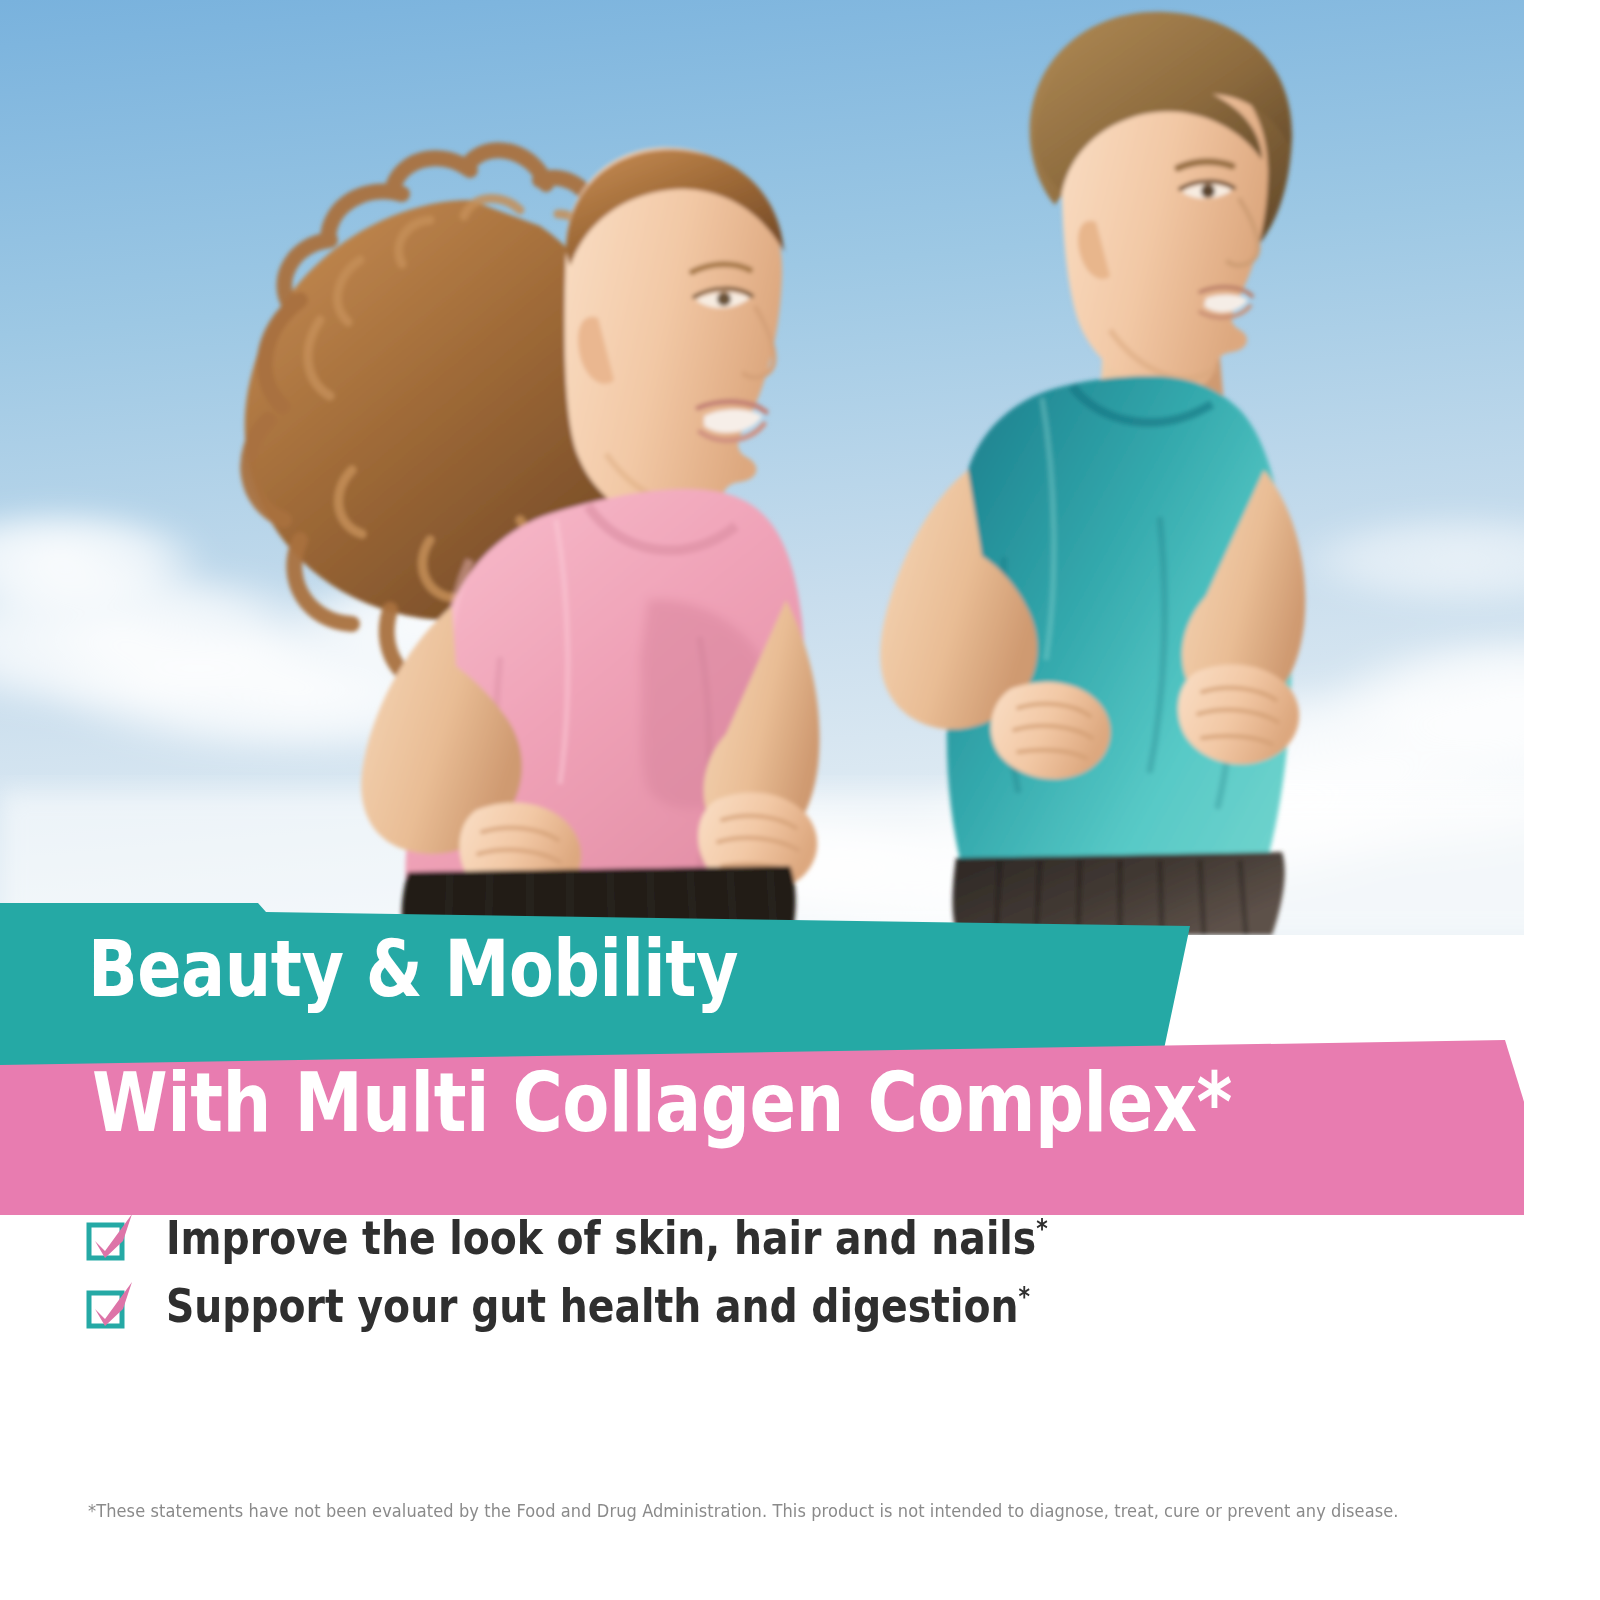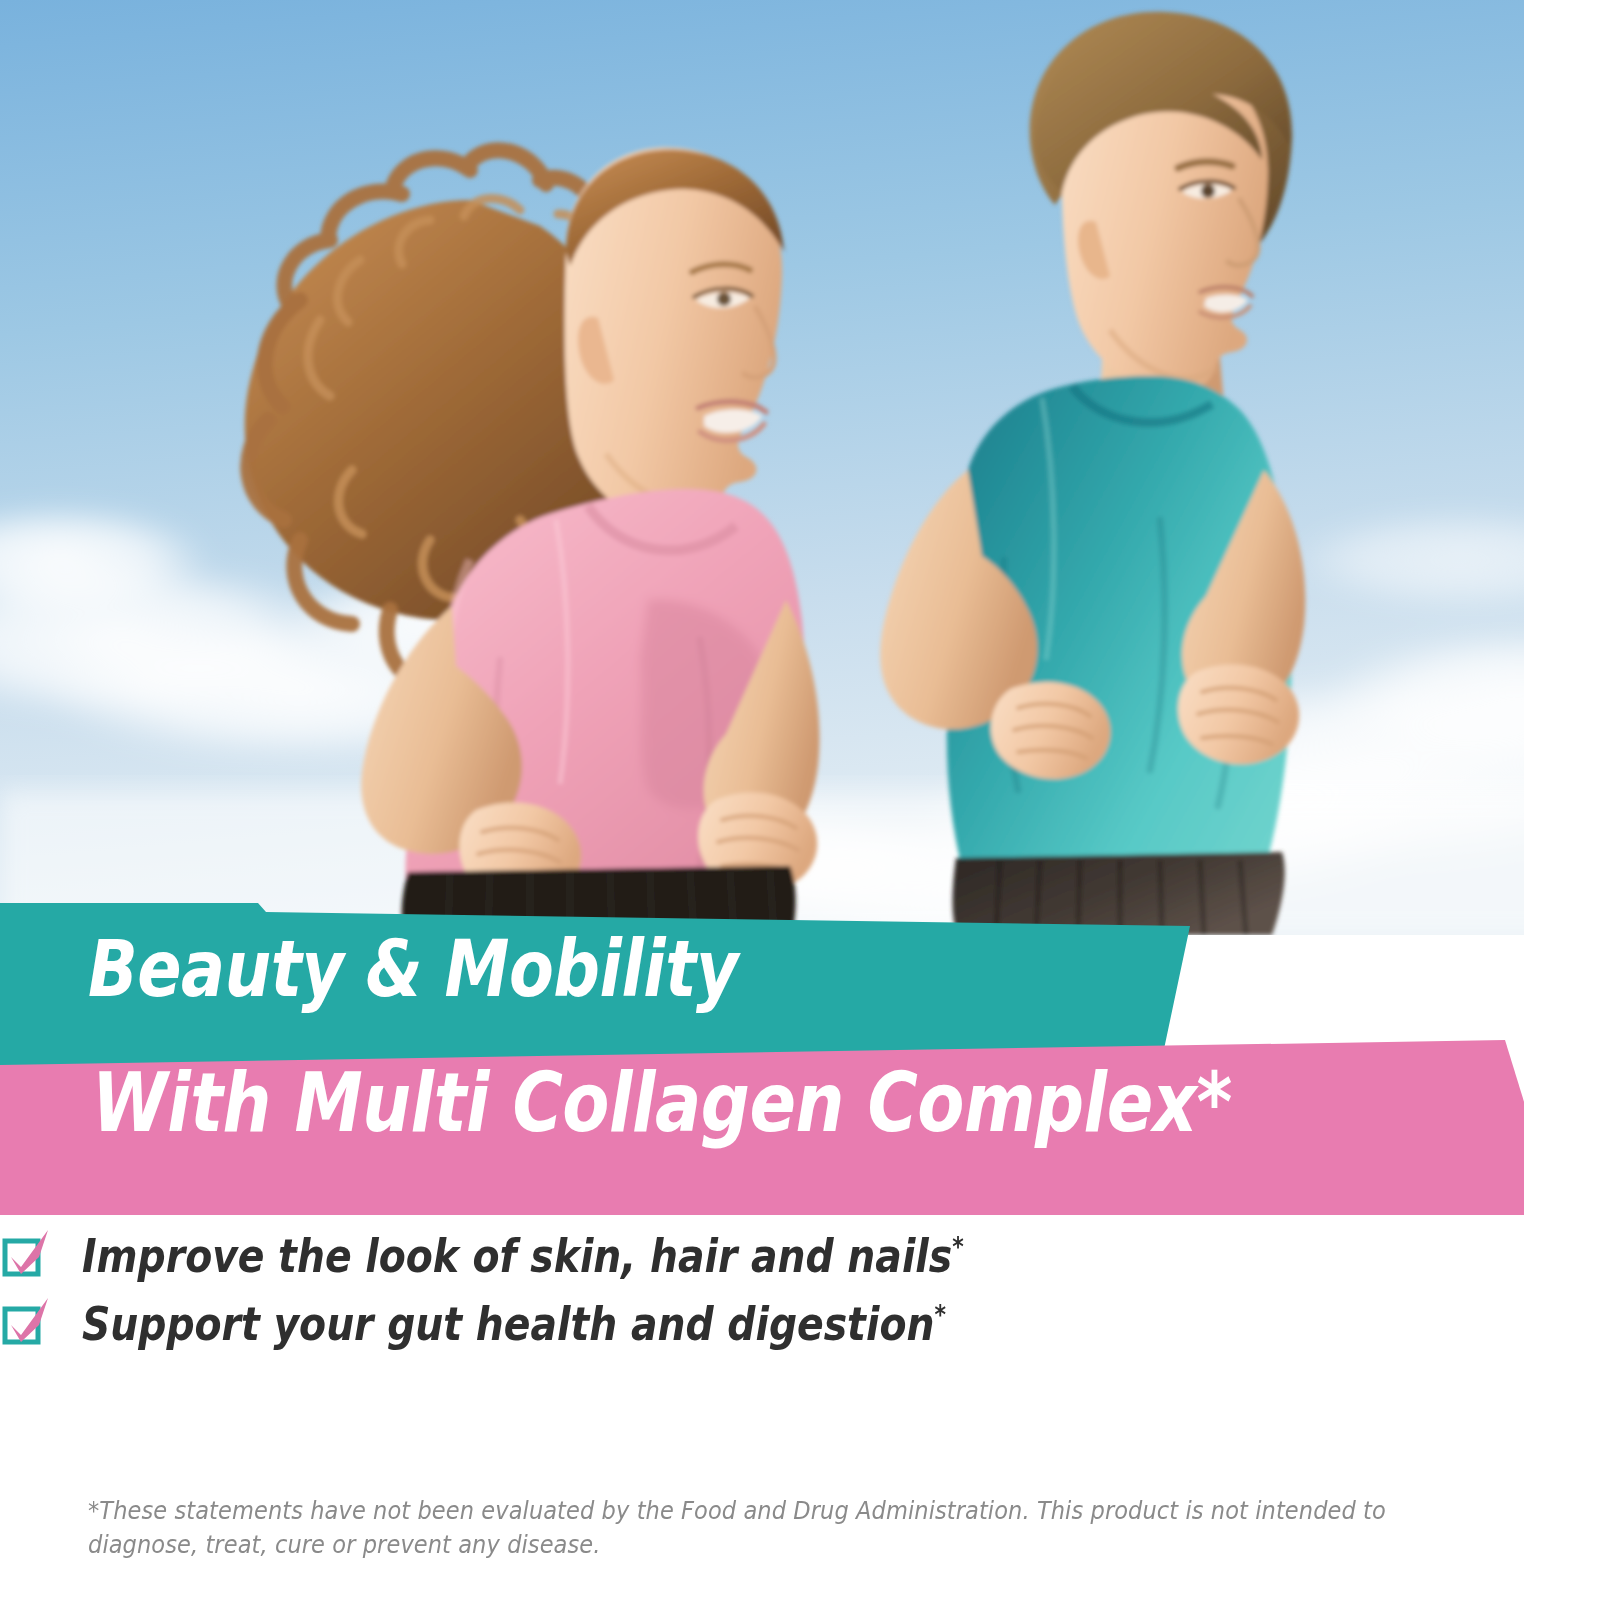--- a/index.html
+++ b/index.html
@@ -6,21 +6,20 @@
   body{
     font-family:"Liberation Sans", sans-serif;
     -webkit-font-smoothing:antialiased;
   }
   #page{
     position:relative;
     width:1524px;
     height:1600px;
     overflow:hidden;
     background:#ffffff;
-    font-style:italic;
   }
 
   
   #photo{
     position:absolute;
     left:0; top:0;
     width:1600px; height:935px;
     overflow:hidden;
   }
   #photo svg{display:block;}
@@ -59,22 +58,23 @@
   }
 
   
   #benefits{
     position:absolute;
     left:0; top:1213px;
     width:1600px;
   }
   .benefit-row{
     display:flex;
-    align-items:flex-end;
+    align-items:flex-start;
     height:68px;
+    padding-left:84px;
   }
   .check-icon{
     flex:0 0 auto;
     width:52px; height:52px;
     margin-right:30px;
     position:relative;
     top:-2px;
   }
   .check-icon svg{display:block;}
   .benefit-text{
@@ -97,21 +97,21 @@
 
   
   #disclaimer{
     position:absolute;
     left:88px; top:1494px;
     width:1370px;
     margin:0;
     color:#8a8a8a;
     font-family:"Liberation Sans Narrow","DejaVu Sans Condensed","Liberation Sans", sans-serif;
     font-weight:400;
-    font-size:25px;
+    font-size:18px;
     line-height:34px;
     letter-spacing:0.1px;
   }
 </style>
 </head>
 <body>
 
 <div id="page">
 
   <div id="photo">

